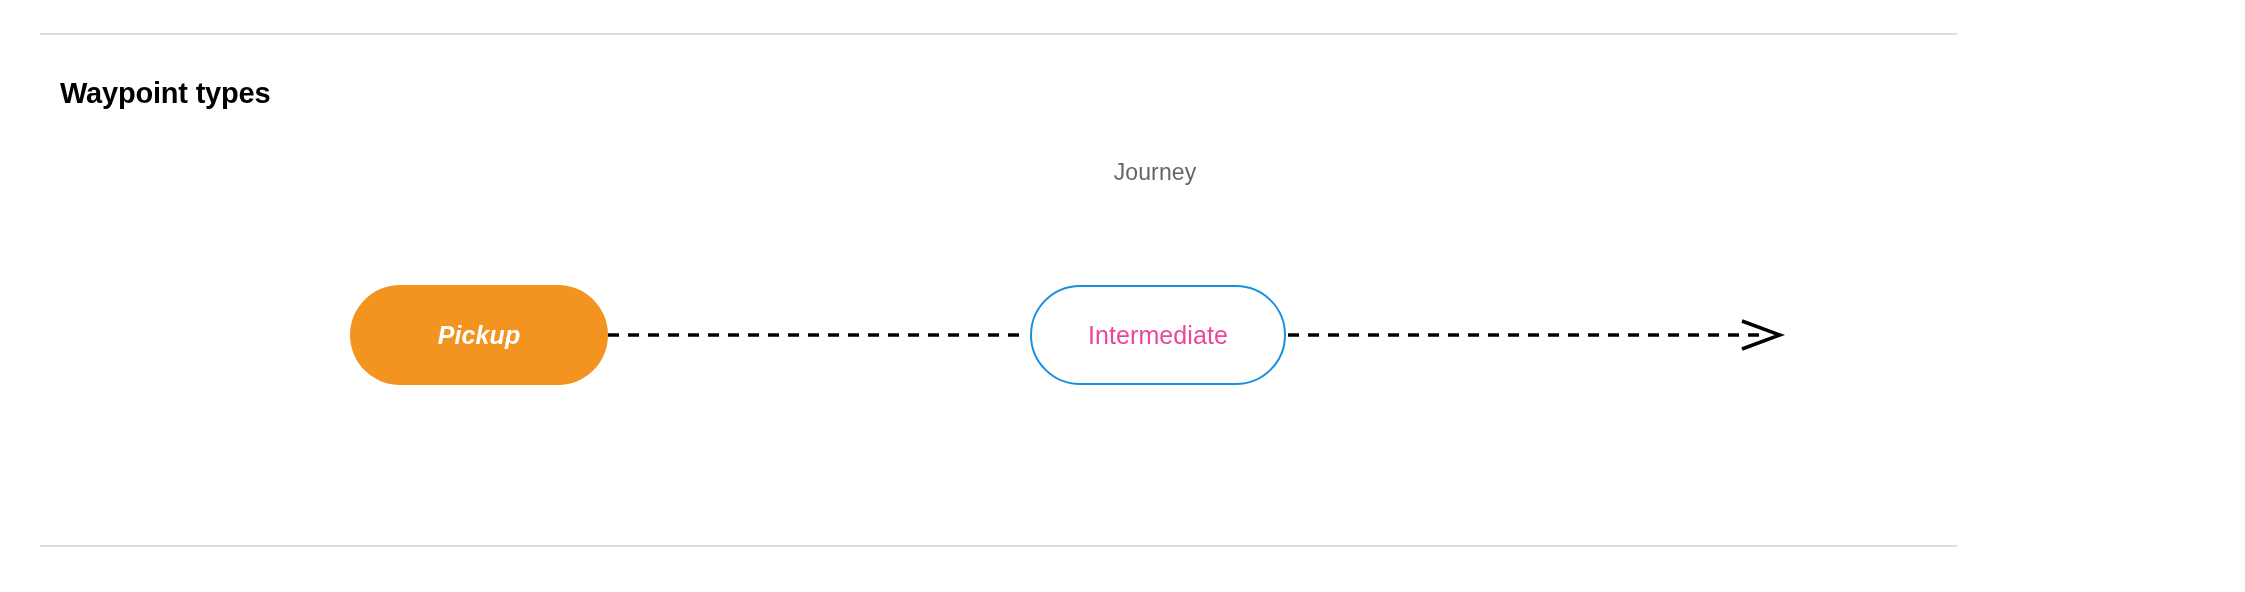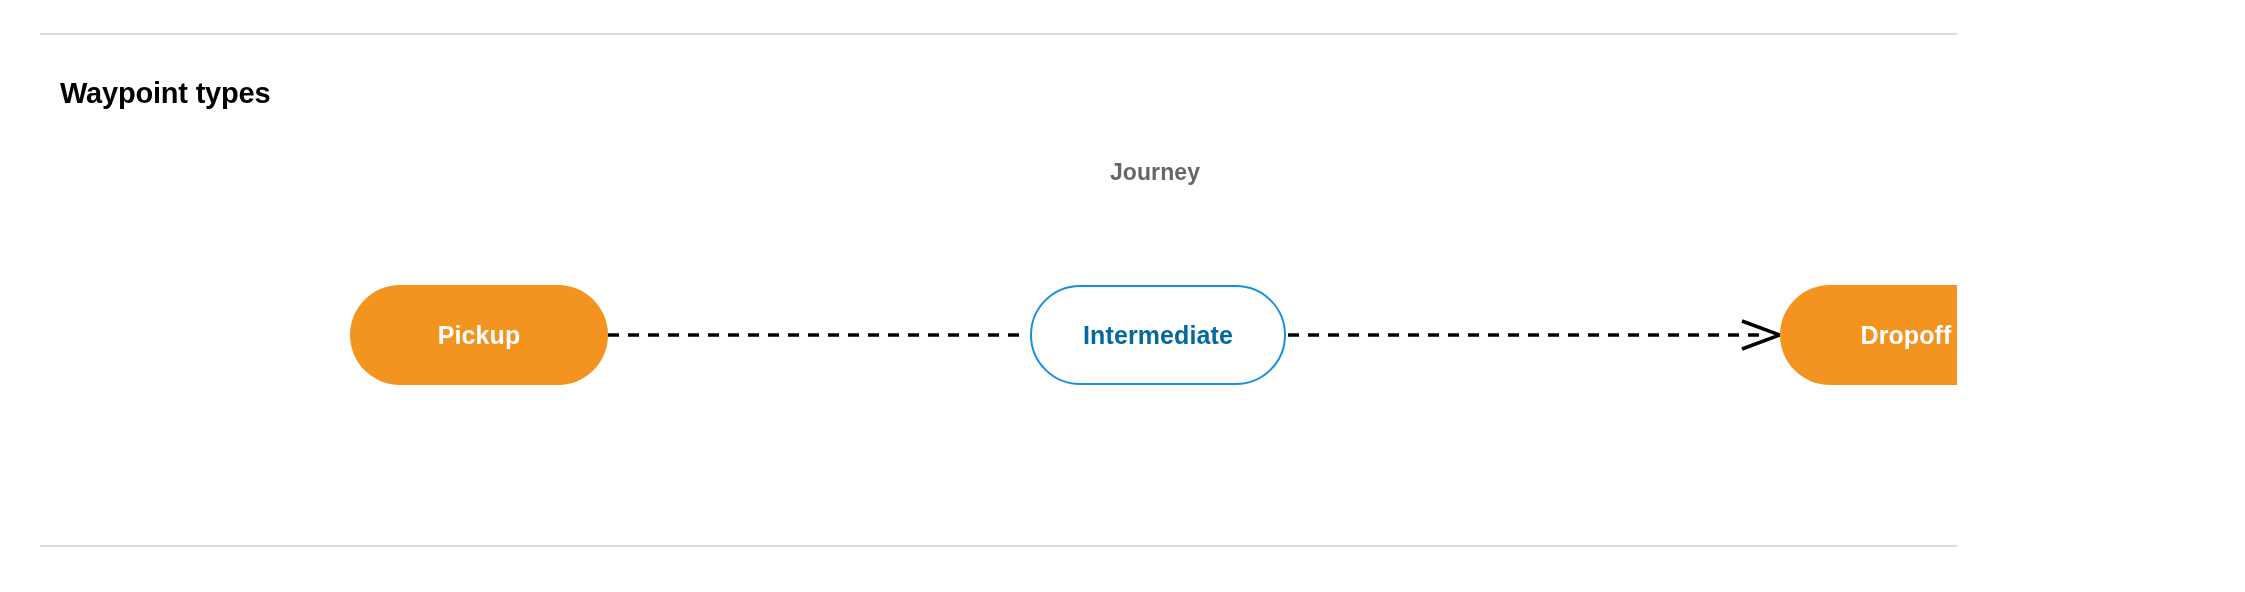--- a/index.html
+++ b/index.html
@@ -53,21 +53,21 @@
     width: 2245px;
     height: 592px;
   }
 
   .journey-label {
     position: absolute;
     left: 1155px;
     top: 172px;
     transform: translate(-50%, -50%);
     font-size: 23px;
-    font-weight: 700;
+    font-weight: 400;
     letter-spacing: 0.1px;
     color: #666666;
     white-space: nowrap;
   }
 
   
   .node {
     position: absolute;
     top: 285px;
     height: 100px;
@@ -83,26 +83,26 @@
 
   .node--terminal {
     background: #f2941f;
     color: #ffffff;
     font-weight: 700;
     border: none;
   }
 
   .node--intermediate {
     background: #ffffff;
-    color: #0369a1;
-    font-weight: 700;
+    color: #ec4899;
+    font-weight: 400;
     border: 2.5px solid #1a8fe0;
   }
 
-  .node--pickup       { left: 350px;  width: 258px; }
+  .node--pickup       { left: 350px;  width: 258px; font-style: italic; }
   .node--intermediate { left: 1030px; width: 256px; }
   .node--dropoff      { left: 1780px; width: 252px; }
 
   
   .connectors {
     position: absolute;
     left: 0;
     top: 0;
     width: 2245px;
     height: 592px;
@@ -132,21 +132,18 @@
     </svg>
 
     <div class="node node--terminal node--pickup">
       <span>Pickup</span>
     </div>
 
     <div class="node node--intermediate">
       <span>Intermediate</span>
     </div>
 
-    <div class="node node--terminal node--dropoff">
-      <span>Dropoff</span>
-    </div>
 
   </div>
 
   <div class="divider divider--bottom"></div>
 
 </div>
 
 </body></html>

